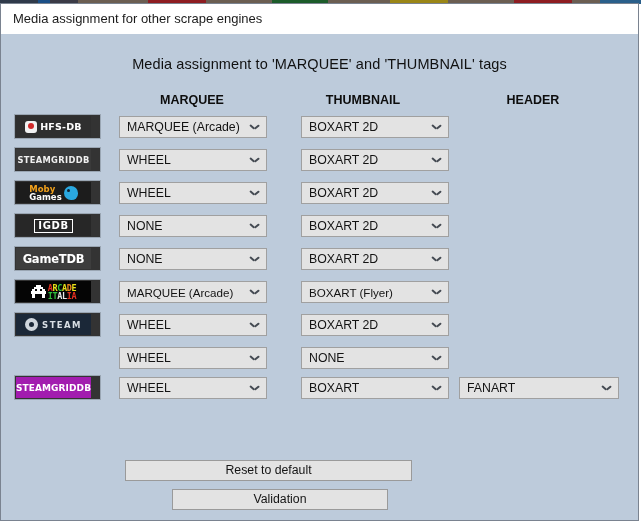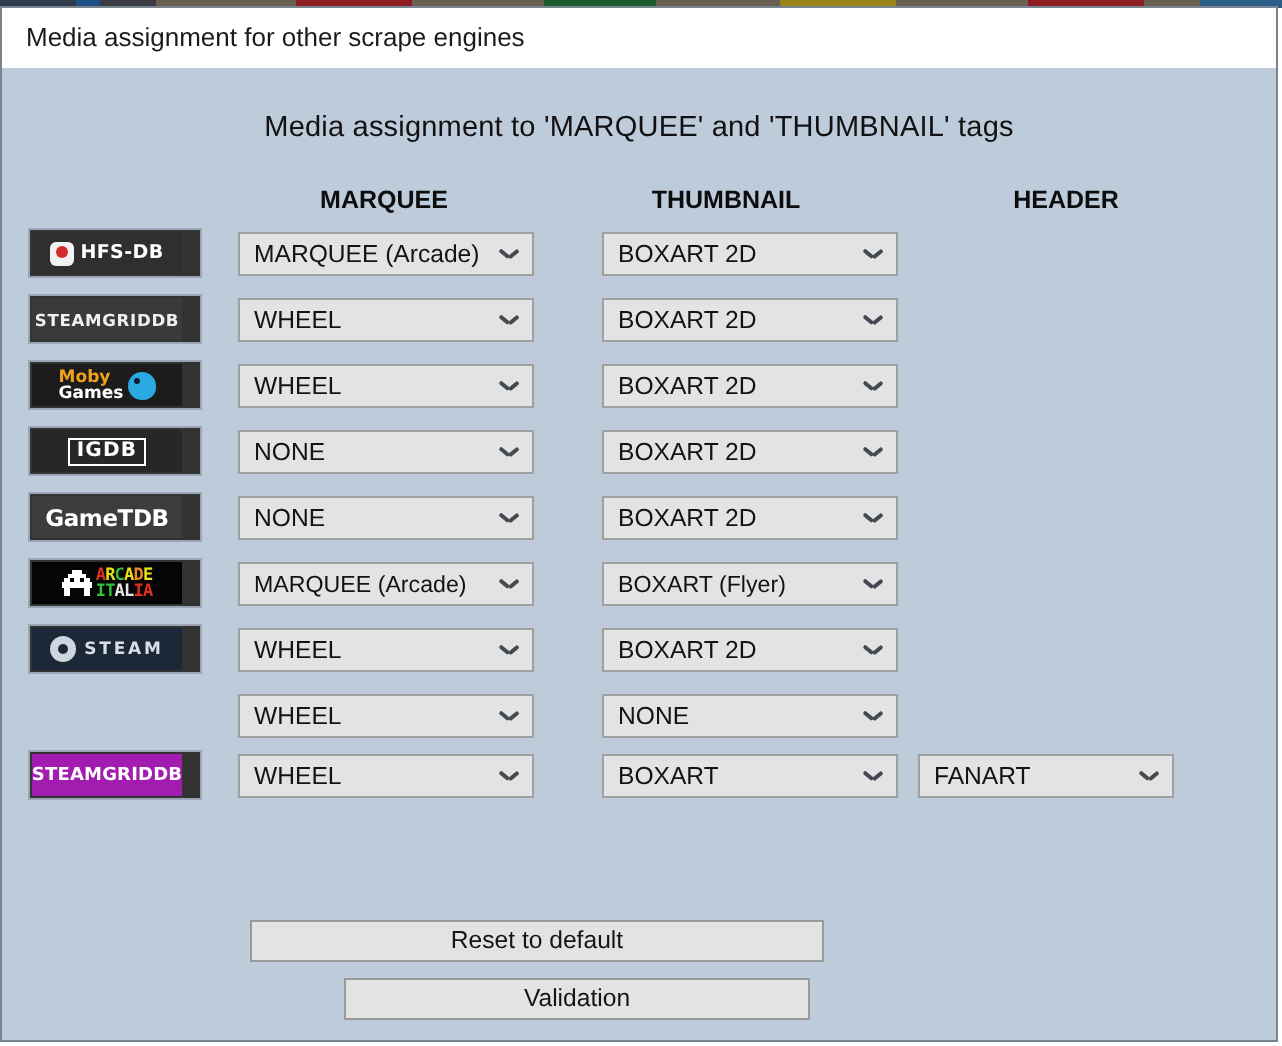--- a/index.html
+++ b/index.html
@@ -240,42 +240,42 @@
     width: 6.2px;
     height: 1.6px;
     background: #444a52;
     border-radius: 1px;
   }
   .combo .chev:before { left: -0.4px; transform: rotate(40deg); transform-origin: left center; }
   .combo .chev:after  { right: -0.4px; transform: rotate(-40deg); transform-origin: right center; }
 
   .c-marquee   { left: 118px; width: 148px; }
   .c-thumbnail { left: 300px; width: 148px; }
-  .c-header    { left: 458px; width: 128px; }
+  .c-header    { left: 458px; width: 160px; }
 
   
   .row.compact .combo .val { font-size: 11.6px; }
 
   
   .btn {
     position: absolute;
     background: #e3e3e3;
     border: 1px solid #9a9a9a;
     box-sizing: border-box;
     font-size: 12.3px;
     color: #151515;
     text-align: center;
     cursor: default;
     line-height: 19px;
   }
   #btn-reset {
     left: 124px; top: 426px; width: 287px; height: 21px;
   }
   #btn-validation {
-    left: 171px; top: 455px; width: 233px; height: 21px;
+    left: 171px; top: 455px; width: 216px; height: 21px;
   }
 </style>
 </head>
 <body>
 
 <div id="desktop-strip">
   <i style="left:0px;   width:38px;  background:#2f3a4a;"></i>
   <i style="left:38px;  width:12px;  background:#1b4f86;"></i>
   <i style="left:50px;  width:28px;  background:#3b3b46;"></i>
   <i style="left:78px;  width:70px;  background:#6b5e52;"></i>

